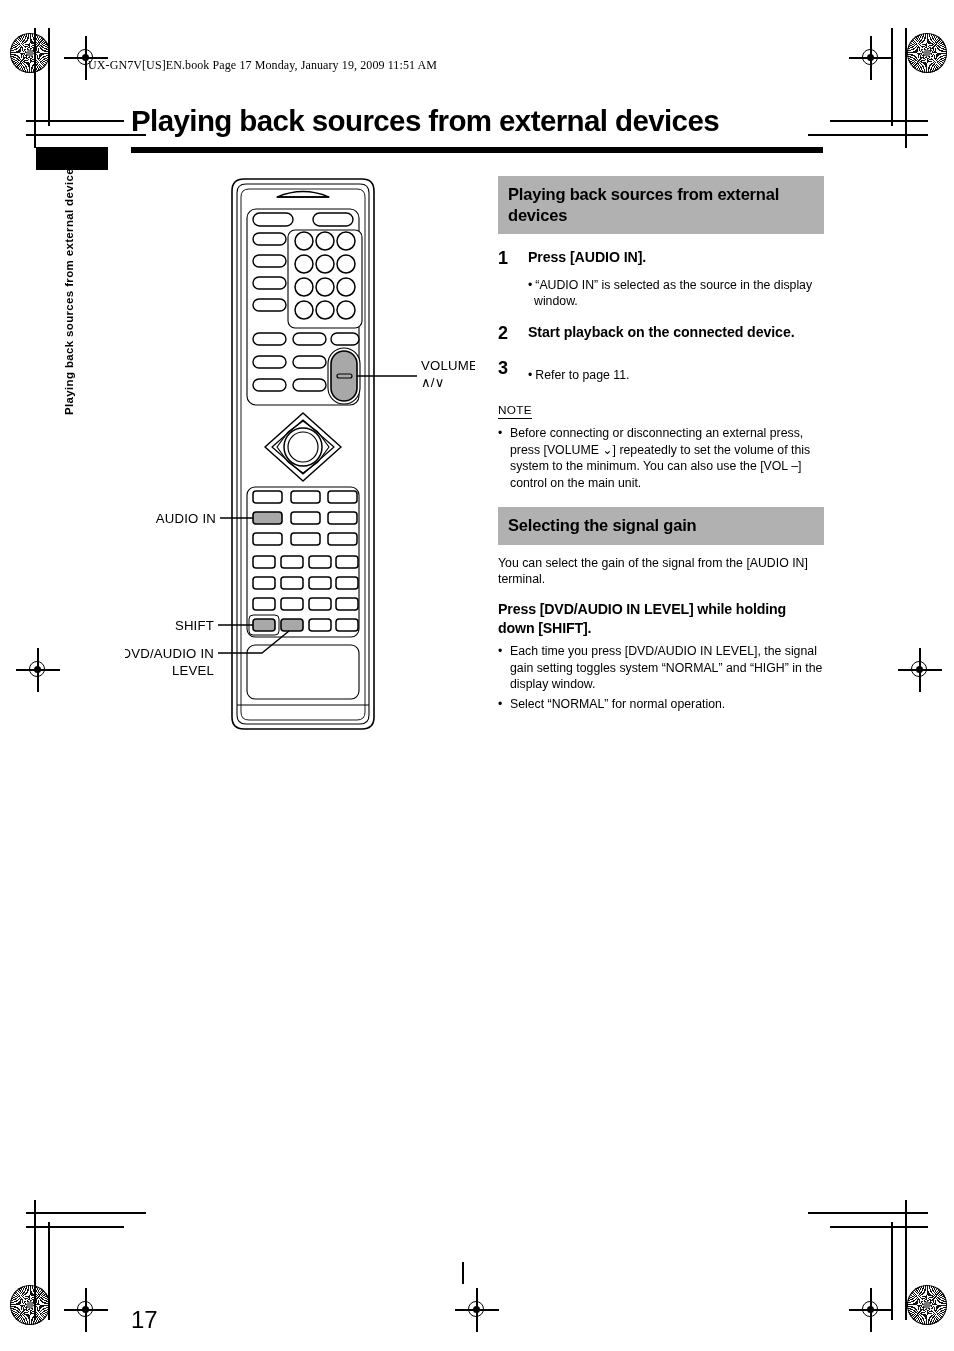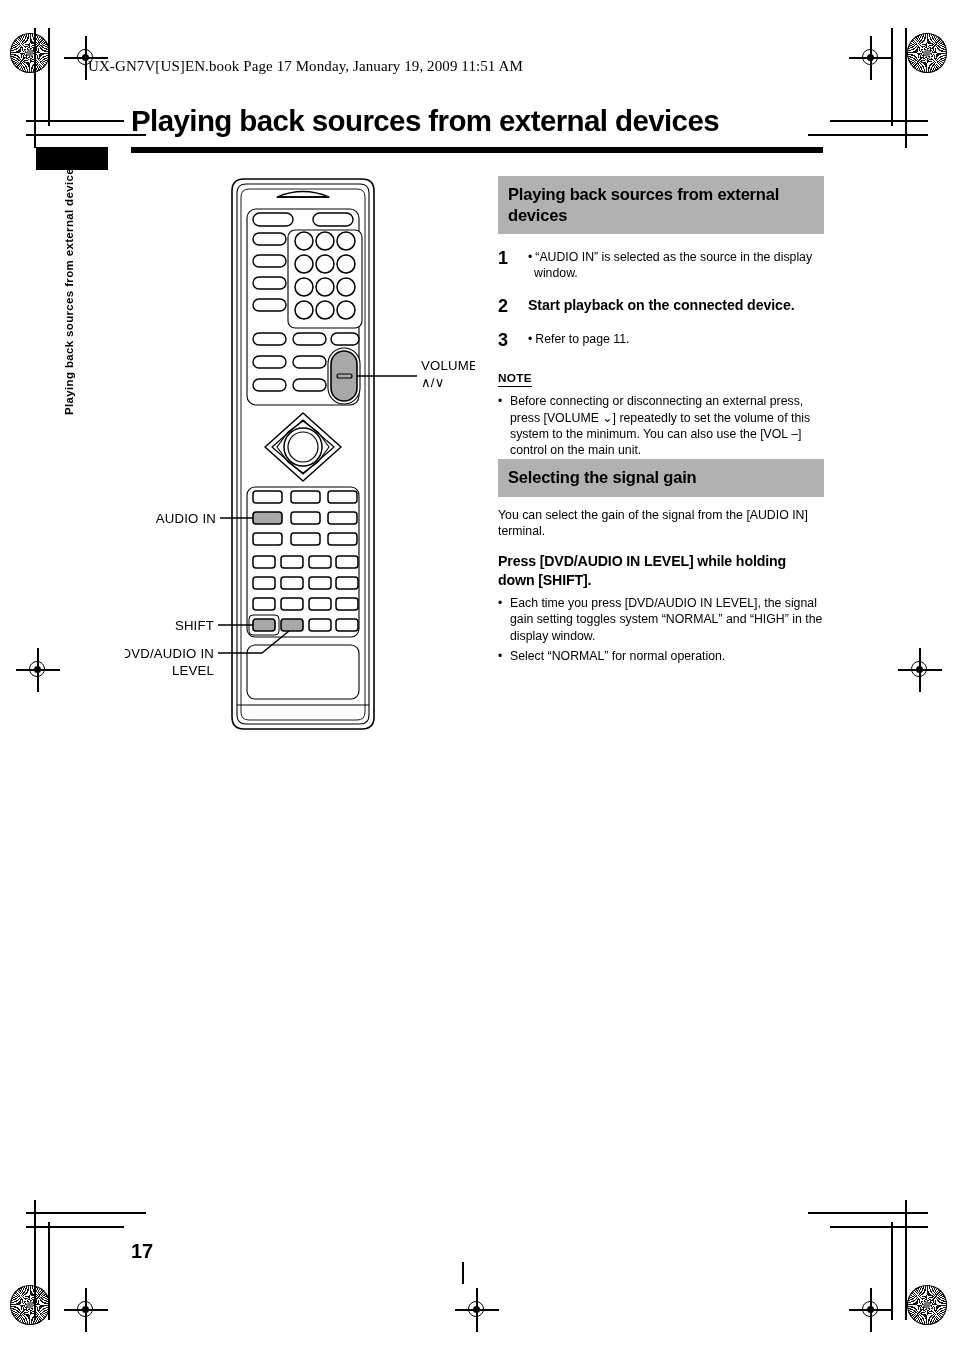--- a/index.html
+++ b/index.html
@@ -18,21 +18,21 @@
      background:
        repeating-conic-gradient(#111 0deg 3deg, #fff 3deg 6deg);
      box-shadow:inset 0 0 0 1px #000;}
   .starburst::after{content:"";position:absolute;left:50%;top:50%;
      transform:translate(-50%,-50%);width:7px;height:7px;background:#777;border-radius:50%;}
 
   .cropline{position:absolute;background:#000;}
 
   
   .filehdr{position:absolute;left:88px;top:58px;font-family:"Liberation Serif",serif;
-           font-size:15px;letter-spacing:.1px;white-space:nowrap;}
+           font-size:12px;letter-spacing:.1px;white-space:nowrap;}
 
   
   .pagetitle{position:absolute;left:131px;top:106px;width:700px;
              font-size:29.5px;font-weight:bold;letter-spacing:-0.6px;line-height:1.05;}
   .titlerule{position:absolute;left:131px;top:147px;width:692px;height:6px;background:#000;}
 
   
   .tabblock{position:absolute;left:36px;top:147px;width:72px;height:23px;background:#000;}
   .vtab{position:absolute;left:-96px;top:244px;width:330px;
         transform:rotate(-90deg);transform-origin:center center;
@@ -40,37 +40,37 @@
 
   
   .rcol{position:absolute;left:498px;top:176px;width:326px;}
   .grayband{background:#b1b1b1;padding:8px 10px 9px 10px;box-sizing:border-box;}
   .grayband h2{margin:0;font-size:16.5px;font-weight:bold;line-height:1.25;letter-spacing:-.2px;}
 
   .step{display:flex;margin-top:14px;}
   .step .num{width:30px;flex:0 0 30px;font-size:18px;font-weight:bold;line-height:1.15;}
   .step .body{flex:1;}
   .step .head{font-size:14.2px;font-weight:bold;line-height:1.38;letter-spacing:-.1px;}
-  .sub{font-size:12.3px;line-height:1.32;margin-top:1px;padding-left:6px;
+  .sub{font-size:12.3px;line-height:1.32;margin-top:9px;padding-left:6px;
        text-indent:-6px;}
   .sub .b{margin-right:3px;}
 
   .noteblk{margin-top:17px;}
-  .noteblk .lbl{font-size:11.8px;font-weight:bold;letter-spacing:.3px;
+  .noteblk .lbl{font-size:11.8px;font-weight:normal;letter-spacing:.3px;
        border-bottom:1.4px solid #000;display:inline-block;padding-bottom:1px;}
   .noteitem{display:flex;margin-top:6px;font-size:12.3px;line-height:1.34;}
   .noteitem .b{width:12px;flex:0 0 12px;}
 
   .para{font-size:12.3px;line-height:1.35;margin-top:10px;}
   .bhead{font-size:14.2px;font-weight:bold;line-height:1.38;margin-top:12px;letter-spacing:-.15px;}
   .blist{display:flex;font-size:12.3px;line-height:1.34;margin-top:4px;}
   .blist .b{width:12px;flex:0 0 12px;}
 
   
-  .pagenum{position:absolute;left:131px;top:1240px;font-size:20px;font-weight:bold;}
+  .pagenum{position:absolute;left:131px;top:1306px;font-size:24px;font-weight:normal;}
 
   
   .remotewrap{position:absolute;left:125px;top:175px;width:350px;height:560px;}
   svg{display:block;}
 
   .lbl-txt{font-family:"Liberation Sans",sans-serif;font-size:13.2px;letter-spacing:.2px;}
 </style>
 </head>
 <body>
 
@@ -270,20 +270,21 @@
 
 <div class="rcol">
 
   <div class="grayband">
     <h2>Playing back sources from external devices</h2>
   </div>
 
   <div class="step">
     <div class="num">1</div>
     <div class="body">
+      <div class="head">Press [AUDIO IN].</div>
       <div class="sub"><span class="b">•</span><span>“AUDIO IN” is selected as the source in the display window.</span></div>
     </div>
   </div>
 
   <div class="step">
     <div class="num">2</div>
     <div class="body">
       <div class="head">Start playback on the connected device.</div>
     </div>
   </div>
@@ -296,21 +297,21 @@
   </div>
 
   <div class="noteblk">
     <div class="lbl">NOTE</div>
     <div class="noteitem">
       <span class="b">•</span>
       <span>Before connecting or disconnecting an external press, press [VOLUME ⌄] repeatedly to set the volume of this system to the minimum. You can also use the [VOL –] control on the main unit.</span>
     </div>
   </div>
 
-  <div class="grayband" style="">
+  <div class="grayband" style="margin-top:16px;">
     <h2>Selecting the signal gain</h2>
   </div>
 
   <div class="para">You can select the gain of the signal from the [AUDIO IN] terminal.</div>
 
   <div class="bhead">Press [DVD/AUDIO IN LEVEL] while holding down [SHIFT].</div>
 
   <div class="blist">
     <span class="b">•</span>
     <span>Each time you press [DVD/AUDIO IN LEVEL], the signal gain setting toggles system “NORMAL” and “HIGH” in the display window.</span>

